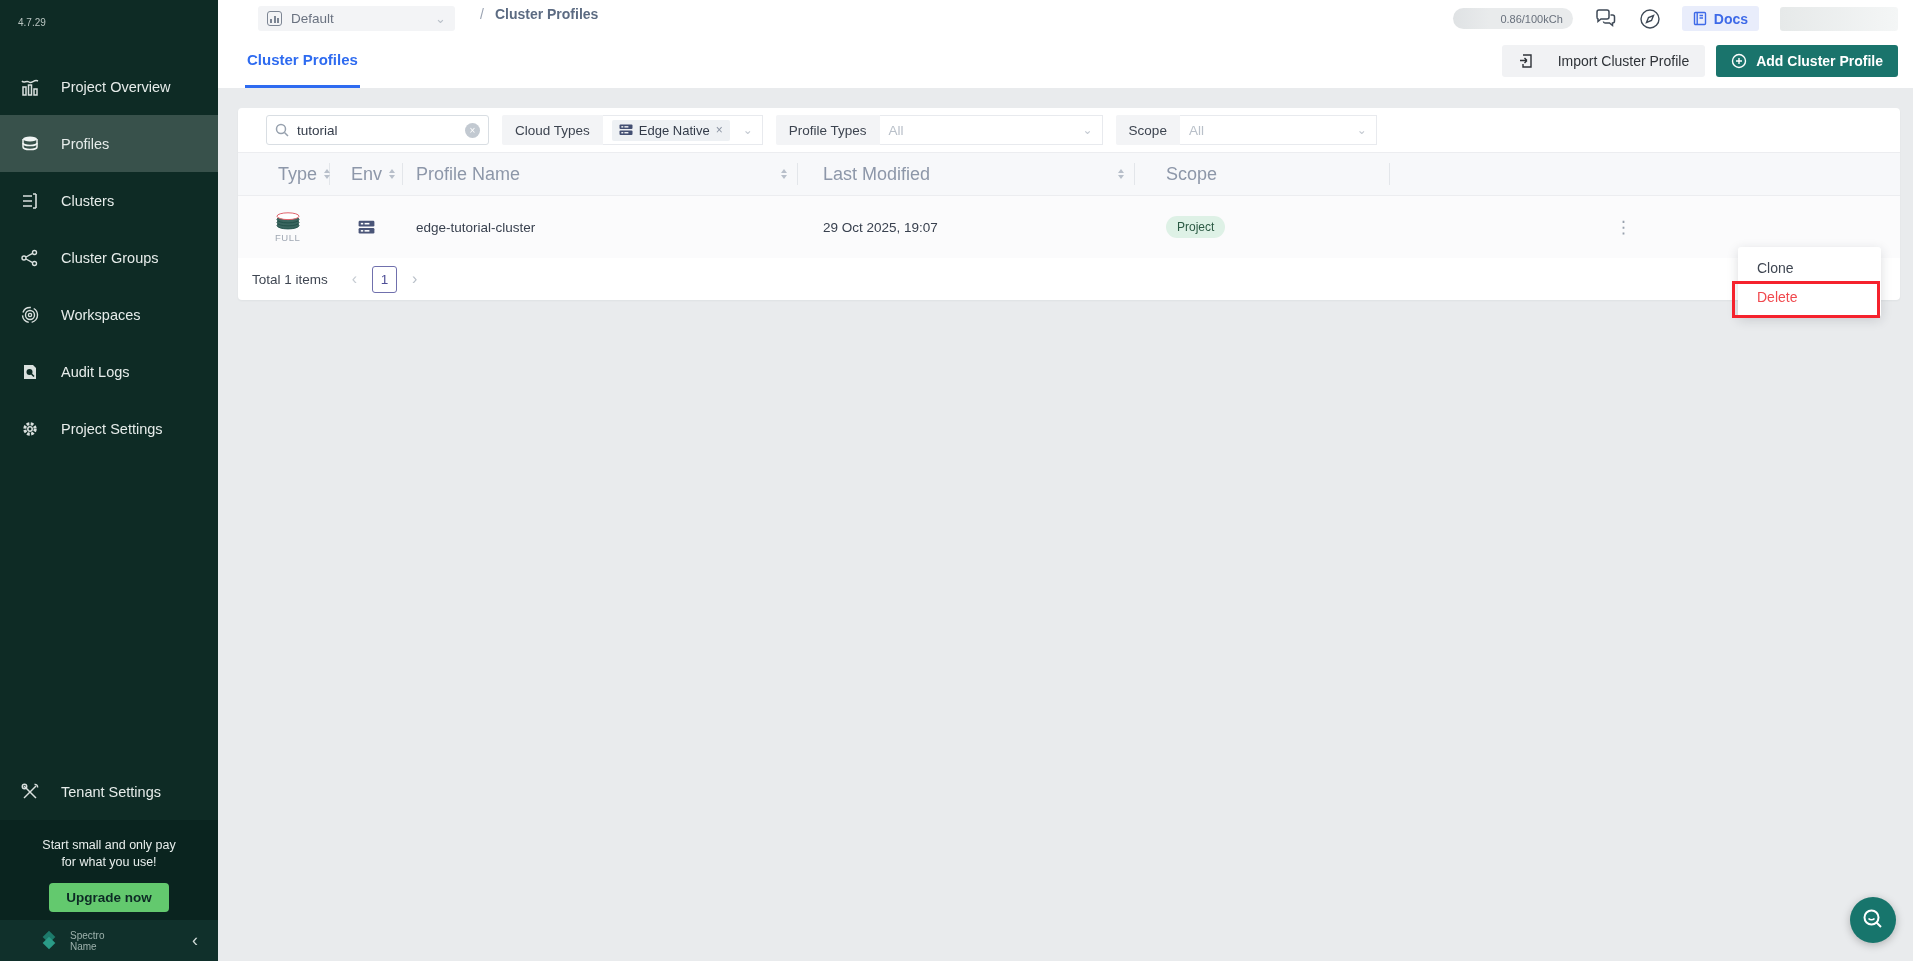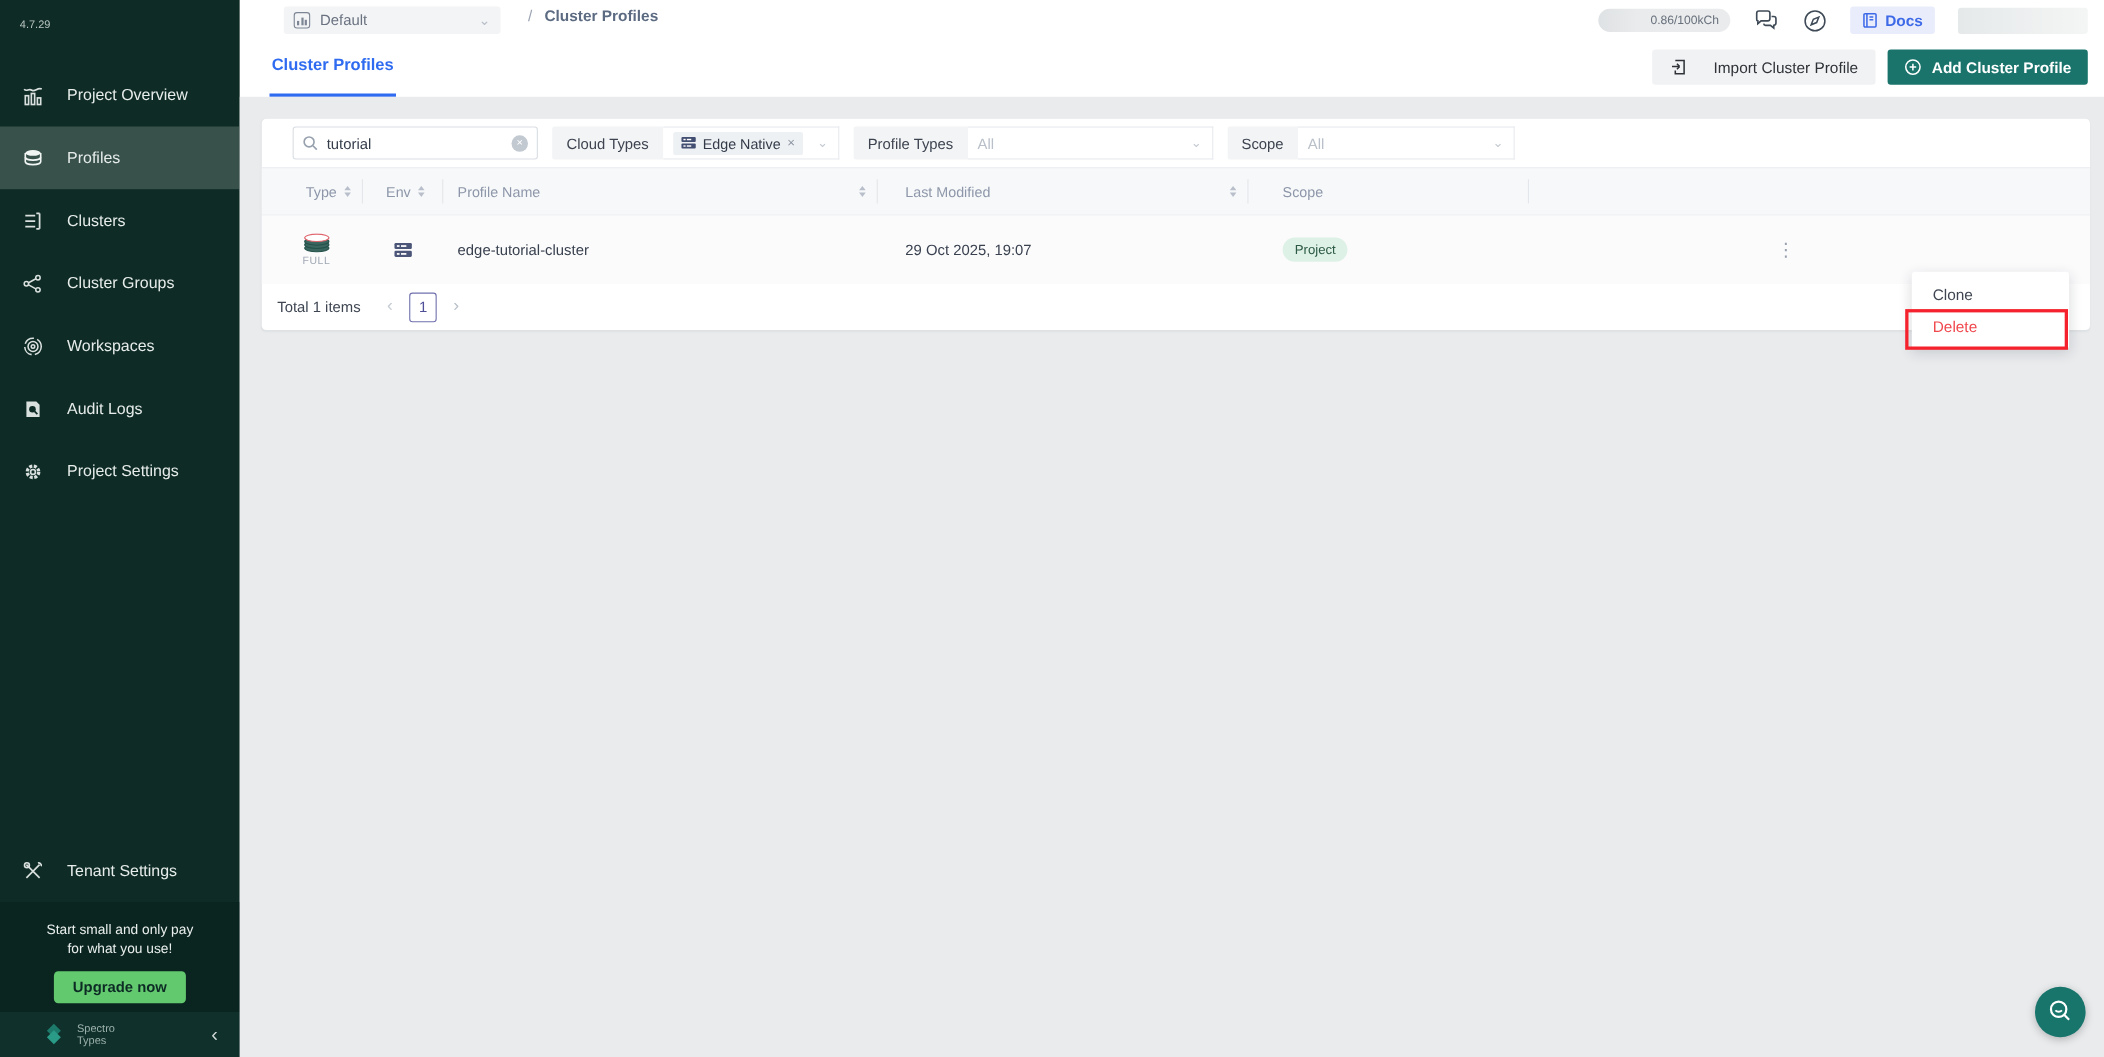--- a/index.html
+++ b/index.html
@@ -89,21 +89,21 @@
   .fsel-scope { width:197px; }
   .placeholder { color:#b9c0c9; font-size:13.5px; }
   .cloud-chip { display:flex; align-items:center; gap:6px; background:#eef1f4; border-radius:2px;
                 padding:3px 7px; font-size:13px; color:#333b49; }
   .chip-x { color:#8a93a2; font-size:12px; cursor:pointer; }
 
   
   .thead, .trow { display:grid; grid-template-columns:92px 73px 395px 337px 255px 468px 1fr; }
   .thead { height:44px; background:#f7f8fa; border-top:1px solid #ecedf0;
            border-bottom:1px solid #ecedf0; align-items:center; }
-  .th { display:flex; align-items:center; height:22px; font-size:13px; color:#8d97a9;
+  .th { display:flex; align-items:center; height:22px; font-size:18px; color:#8d97a9;
         border-right:1px solid #e3e6ea; }
   .th:last-child, .th.no-sep { border-right:none; }
   .sort { display:inline-flex; flex-direction:column; gap:2px; margin-left:7px; cursor:pointer; }
   .sort i { width:0; height:0; border-left:3.5px solid transparent; border-right:3.5px solid transparent; display:block; }
   .sort .up { border-bottom:4px solid #b8bfca; }
   .sort .dn { border-top:4px solid #b8bfca; }
   .trow { height:62px; background:#fbfbfc; align-items:center; cursor:pointer; }
   .type-cell { padding-left:36px; display:flex; flex-direction:column; align-items:flex-start; }
   .full-label { font-size:9.5px; letter-spacing:.5px; color:#a0a8b3; margin-top:2px; margin-left:1px; }
   .name-cell { padding-left:13px; font-size:13.5px; color:#39414f; }
@@ -247,21 +247,21 @@
       <button class="upgrade-btn">Upgrade now</button>
     </div>
 
     <div class="side-footer">
       <svg width="22" height="22" viewBox="0 0 22 22">
         <rect x="6.5" y="2.5" width="9" height="9" transform="rotate(45 11 7)" fill="#1d7a6b"></rect>
         <rect x="6.5" y="8.5" width="9" height="9" transform="rotate(45 11 13)" fill="#2a9b87"></rect>
       </svg>
       <div class="brand-text">
         <div>Spectro</div>
-        <div>Types</div>
+        <div>Name</div>
       </div>
       <span class="collapse">‹</span>
     </div>
   </aside>
 
   <div class="main">
 
     <div class="topbar">
       <div class="proj-select">
         <span class="chip-ic">

